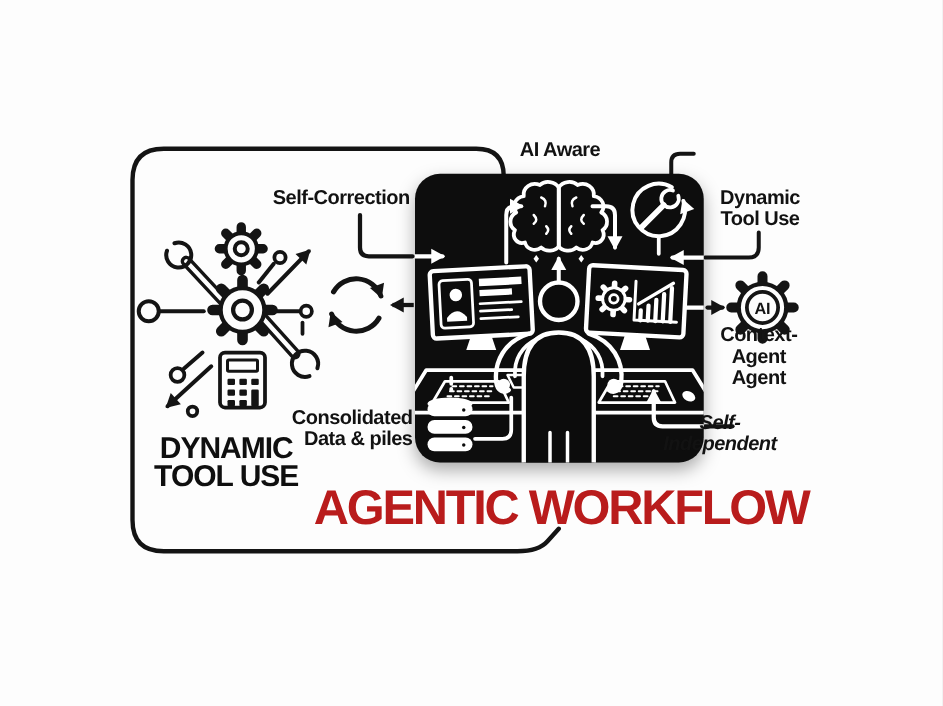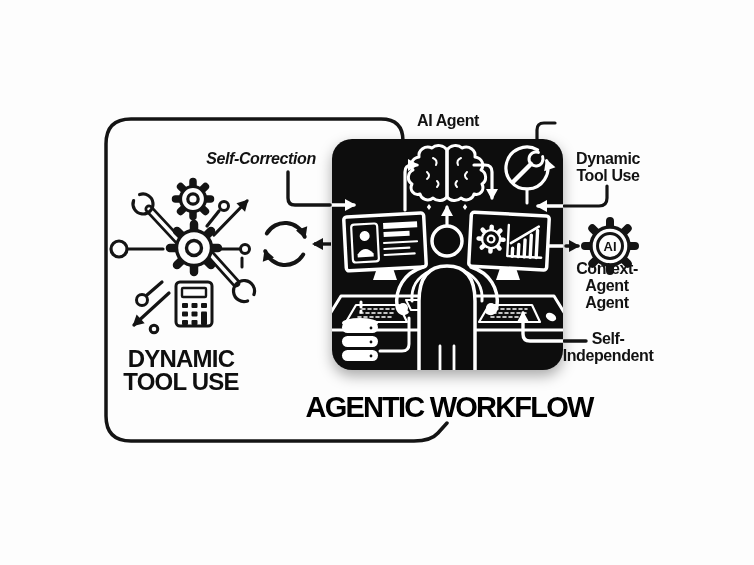--- a/index.html
+++ b/index.html
@@ -9,21 +9,21 @@
     font-family:"Liberation Sans", sans-serif;color:#141414;
   }
   #art{position:absolute;left:0;top:0;}
   .lbl{
     position:absolute;font-weight:bold;font-size:16px;line-height:17px;
     letter-spacing:-0.4px;text-align:center;color:#121212;
     transform:translateX(-50%);white-space:nowrap;z-index:5;
   }
   .lbl-right{transform:none;text-align:right;}
   .lbl-big{font-size:24px;line-height:23px;letter-spacing:-0.8px;color:#0f0f0f;}
-  .lbl-title{font-size:29px;line-height:30px;letter-spacing:-1.8px;color:#000000;}
+  .lbl-title{font-size:39px;line-height:30px;letter-spacing:-1.8px;color:#b91c1c;}
 </style>
 </head>
 <body>
 
 <div id="canvas">
 
 <svg id="art" width="754" height="565" viewBox="0 0 754 565">
   <defs>
     <marker id="mB" markerUnits="userSpaceOnUse" markerWidth="14" markerHeight="14" refX="10" refY="7" orient="auto">
       <path d="M1,1 L12,7 L1,13 Z" fill="#141414"></path>
@@ -226,45 +226,49 @@
   <g fill="none" stroke-linecap="round">
     <g stroke="#141414" stroke-width="8">
       <path d="M629,246 L635,246 M623.4,232.6 L627.7,228.3 M610,227 L610,221 M596.6,232.6 L592.3,228.3 M591,246 L585,246 M596.6,259.4 L592.3,263.7 M610,265 L610,271 M623.4,259.4 L627.7,263.7"></path>
     </g>
     <circle cx="610" cy="246" r="19" fill="#fdfdfd" stroke="#141414" stroke-width="3.4"></circle>
     <circle cx="610" cy="246" r="12.5" fill="#fdfdfd" stroke="#141414" stroke-width="3"></circle>
     <text x="610" y="251" text-anchor="middle" fill="#141414" stroke="none" style="font:bold 13px 'Liberation Sans',sans-serif;">AI</text>
   </g>
 </svg>
 
-<div class="lbl" style="left:261px;top:150px;font-style:italic;">
+<div class="lbl" style="left:273px;top:150px;">
   <div>Self-Correction</div>
 </div>
 
 <div class="lbl" style="left:448px;top:112px;">
-  <div>AI Agent</div>
+  <div>AI Aware</div>
 </div>
 
 
 <div class="lbl" style="left:608px;top:150px;">
   <div>Dynamic</div>
   <div>Tool Use</div>
 </div>
 
 <div class="lbl" style="left:607px;top:260px;">
   <div>Context-</div>
   <div>Agent</div>
   <div>Agent</div>
 </div>
 
-<div class="lbl" style="left:608px;top:330px;">
+<div class="lbl" style="left:576px;top:330px;font-style:italic;">
   <div>Self-</div>
   <div>Independent</div>
 </div>
 
+<div class="lbl lbl-right" style="left:210px;top:326px;width:120px;">
+  <div>Consolidated</div>
+  <div>Data &amp; piles</div>
+</div>
 
 <div class="lbl lbl-big" style="left:181px;top:347px;">
   <div>DYNAMIC</div>
   <div>TOOL USE</div>
 </div>
 
 <div class="lbl lbl-title" style="left:449px;top:392px;">
   <div>AGENTIC WORKFLOW</div>
 </div>
 

